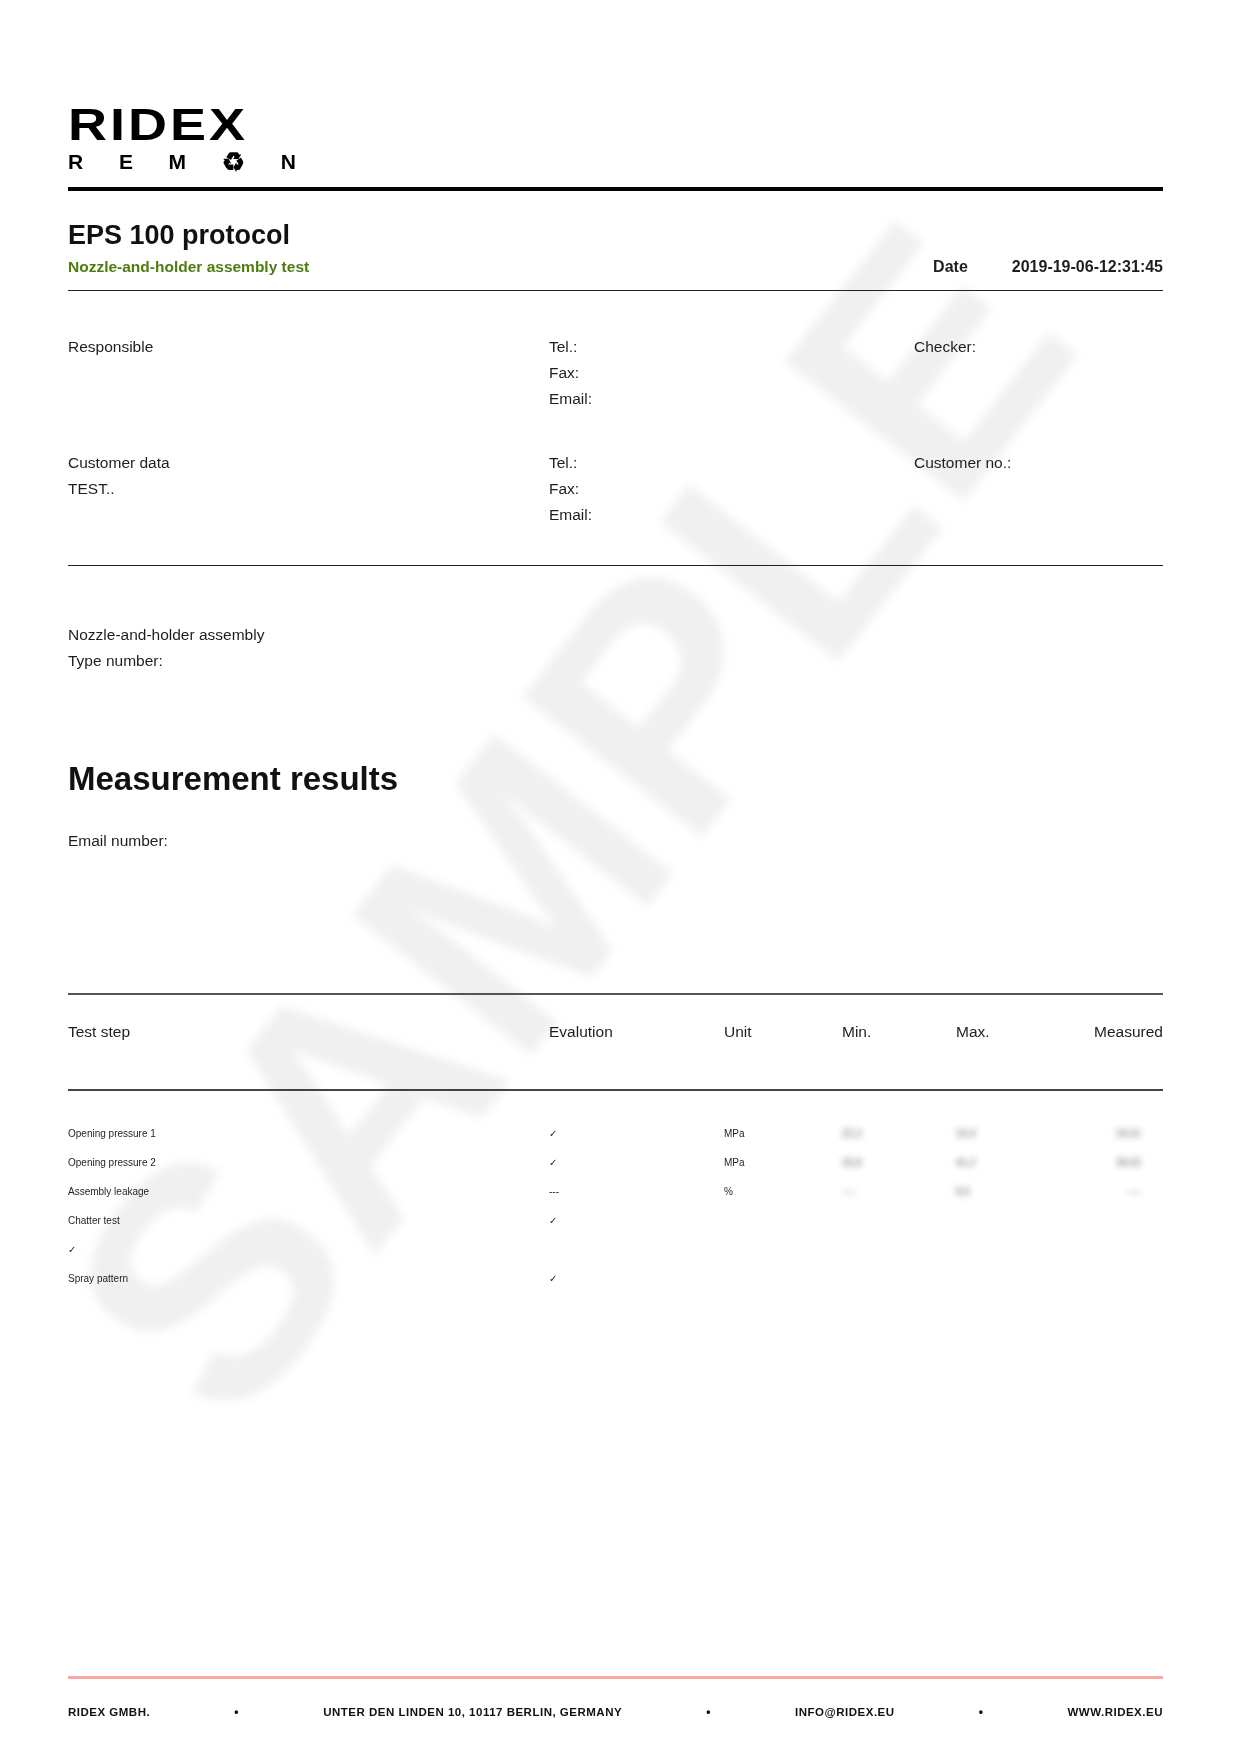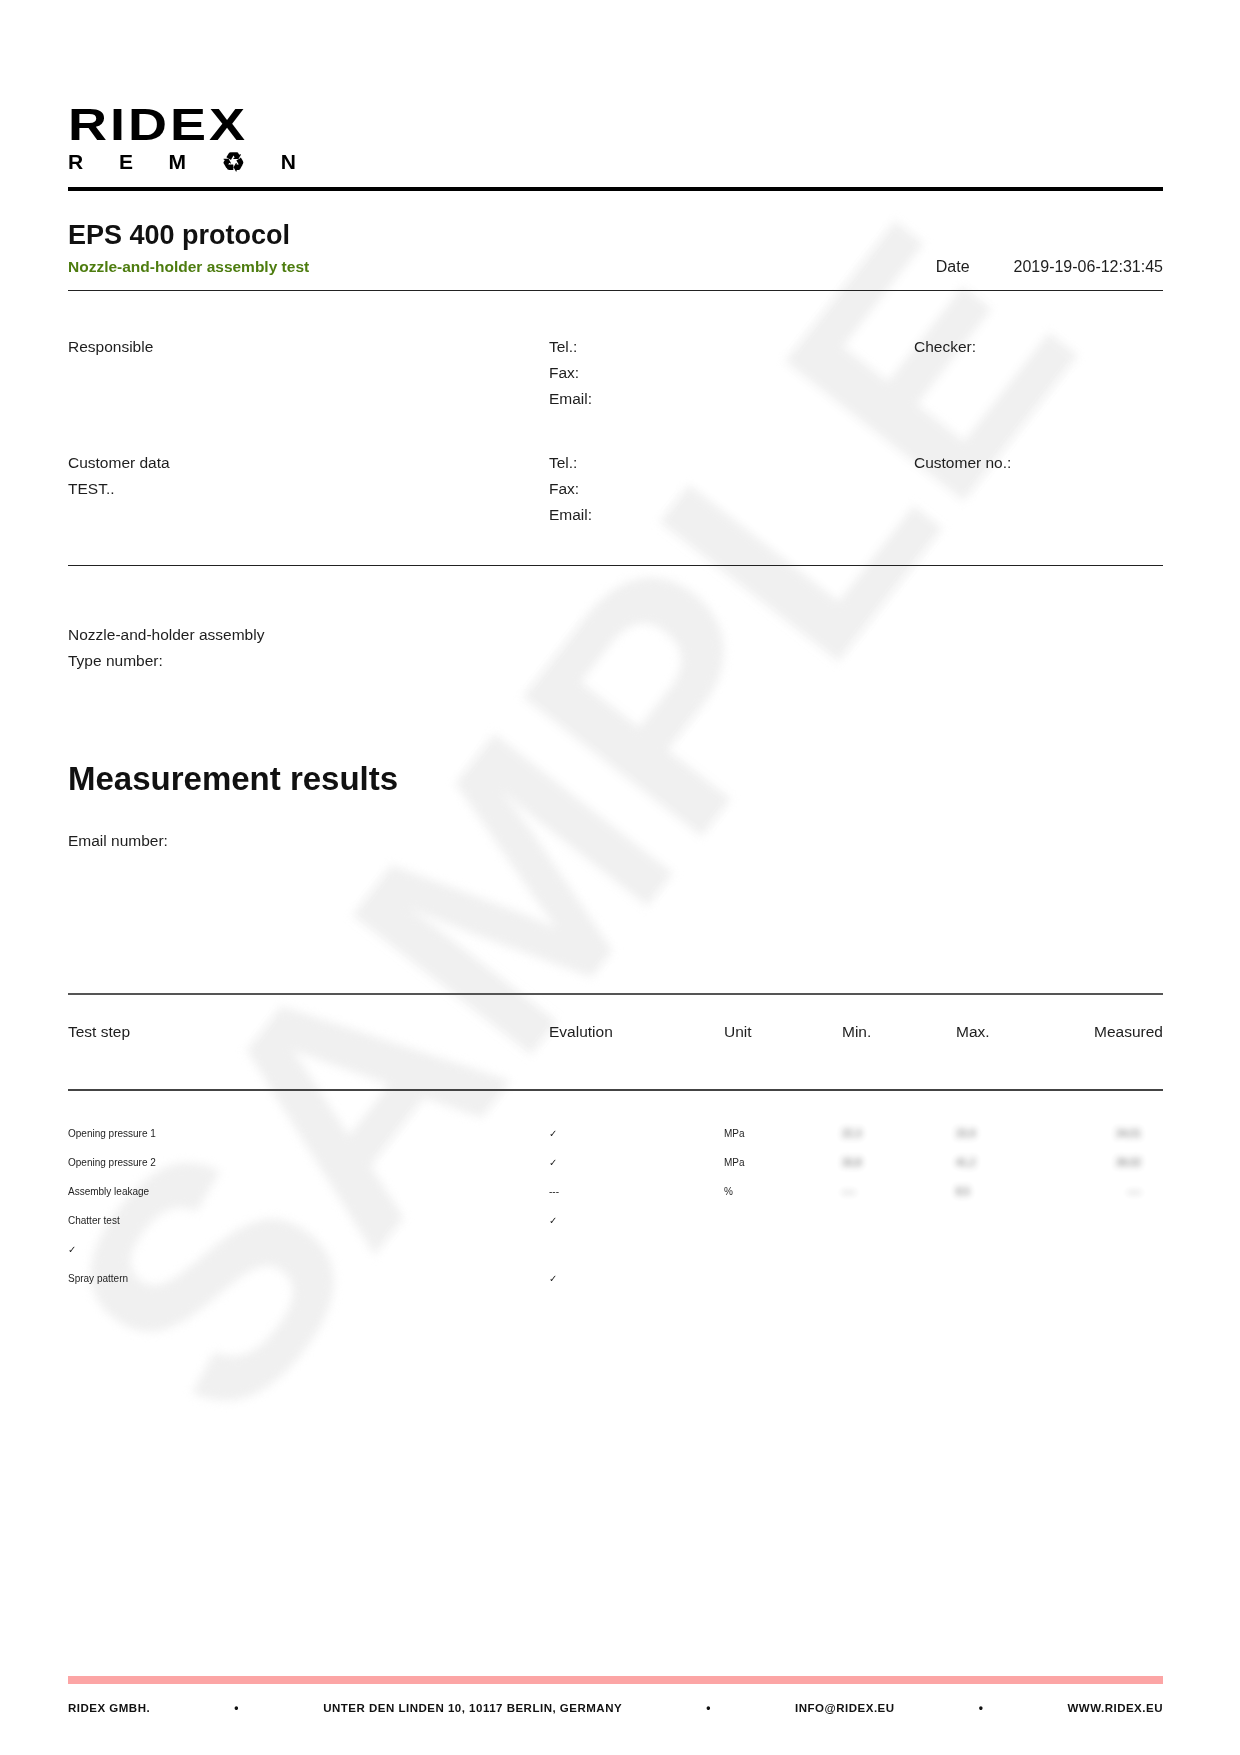--- a/index.html
+++ b/index.html
@@ -42,21 +42,21 @@
   .brand-sub .recycle { font-size:26px; line-height:20px; }
 
   .rule-thick { border:none; border-top:4px solid #000; margin-top:13px; }
   .rule-thin  { border:none; border-top:1px solid #222; }
   .rule-gray  { border:none; border-top:2px solid #555; }
 
   
   .title { margin-top:29px; font-size:27px; font-weight:700; color:#111; }
   .subtitle-row { margin-top:7px; display:flex; justify-content:space-between; align-items:flex-end; }
   .subtitle { font-size:15.5px; font-weight:700; color:#4d7c0f; }
-  .date-group { display:flex; align-items:flex-end; font-size:16px; }
+  .date-group { display:flex; align-items:flex-end; font-size:16px;font-weight:bold; }
   .date-label { margin-right:44px; }
   .title-rule { margin-top:14px; }
 
   
   .contact-grid { display:grid; grid-template-columns:481px 365px auto; font-size:15.5px; line-height:26px; }
   .grid-1 { margin-top:43px; }
   .grid-2 { margin-top:38px; }
   .contact-rule { margin-top:37px; }
 
   
@@ -79,22 +79,22 @@
     display:grid; grid-template-columns:481px 175px 118px 114px 112px 95px;
     font-size:10px; line-height:29px;
   }
   .trow .c6 { text-align:right; padding-right:22px; }
   .blur { filter:blur(3px); opacity:0.8; color:#333; }
 
   
   .footer {
     position:absolute; z-index:1;
     left:68px; right:77px; top:1676px;
-    border-top:8px solid #fca5a5;
-    padding-top:17px;
+    border-top:3px solid #fca5a5;
+    padding-top:26px;
   }
   .footer-row {
     display:flex; justify-content:space-between; align-items:center;
     font-size:11.5px; font-weight:700; letter-spacing:0.5px; color:#111;
   }
   .footer-bullet { font-size:12px; }
 </style>
 </head>
 <body>
 
@@ -109,21 +109,21 @@
       <div class="brand-sub">
         <span>R</span>
         <span>E</span>
         <span>M</span>
         <span class="recycle">♻</span>
         <span>N</span>
       </div>
     </div>
     <hr class="rule-thick">
 
-    <div class="title">EPS 400 protocol</div>
+    <div class="title">EPS 100 protocol</div>
     <div class="subtitle-row">
       <div class="subtitle">Nozzle-and-holder assembly test</div>
       <div class="date-group">
         <span class="date-label">Date</span>
         <span>2019-19-06-12:31:45</span>
       </div>
     </div>
     <hr class="rule-thin title-rule">
 
     <div class="contact-grid grid-1">

